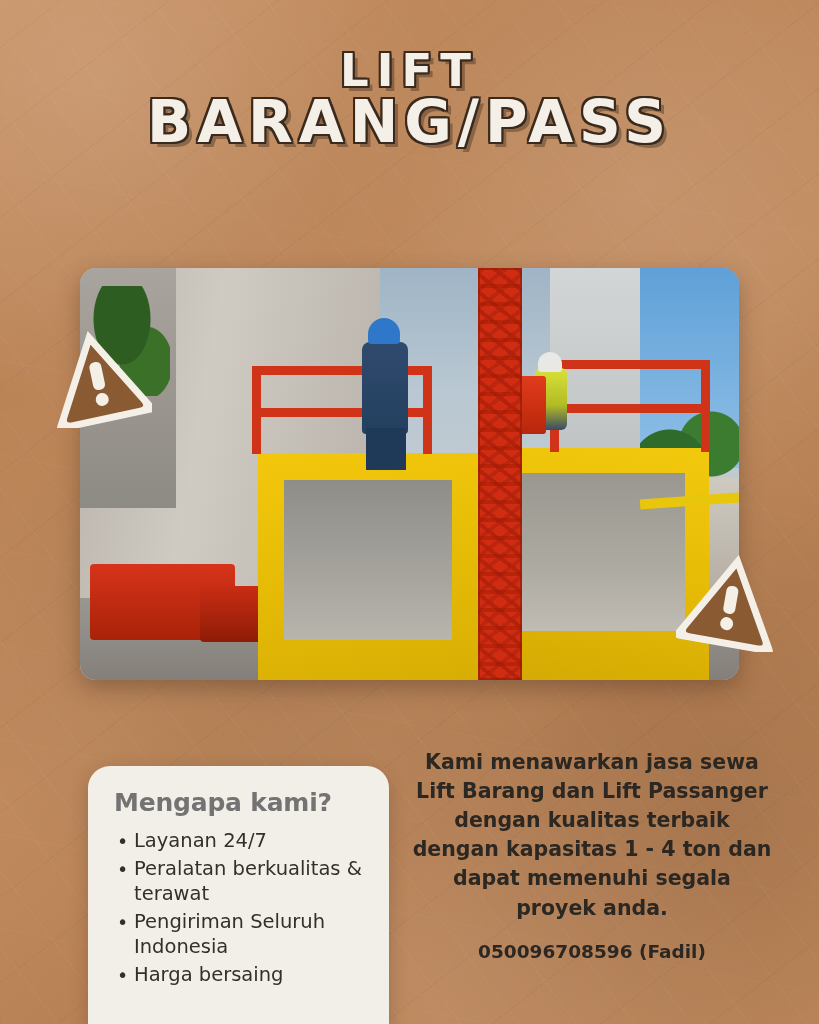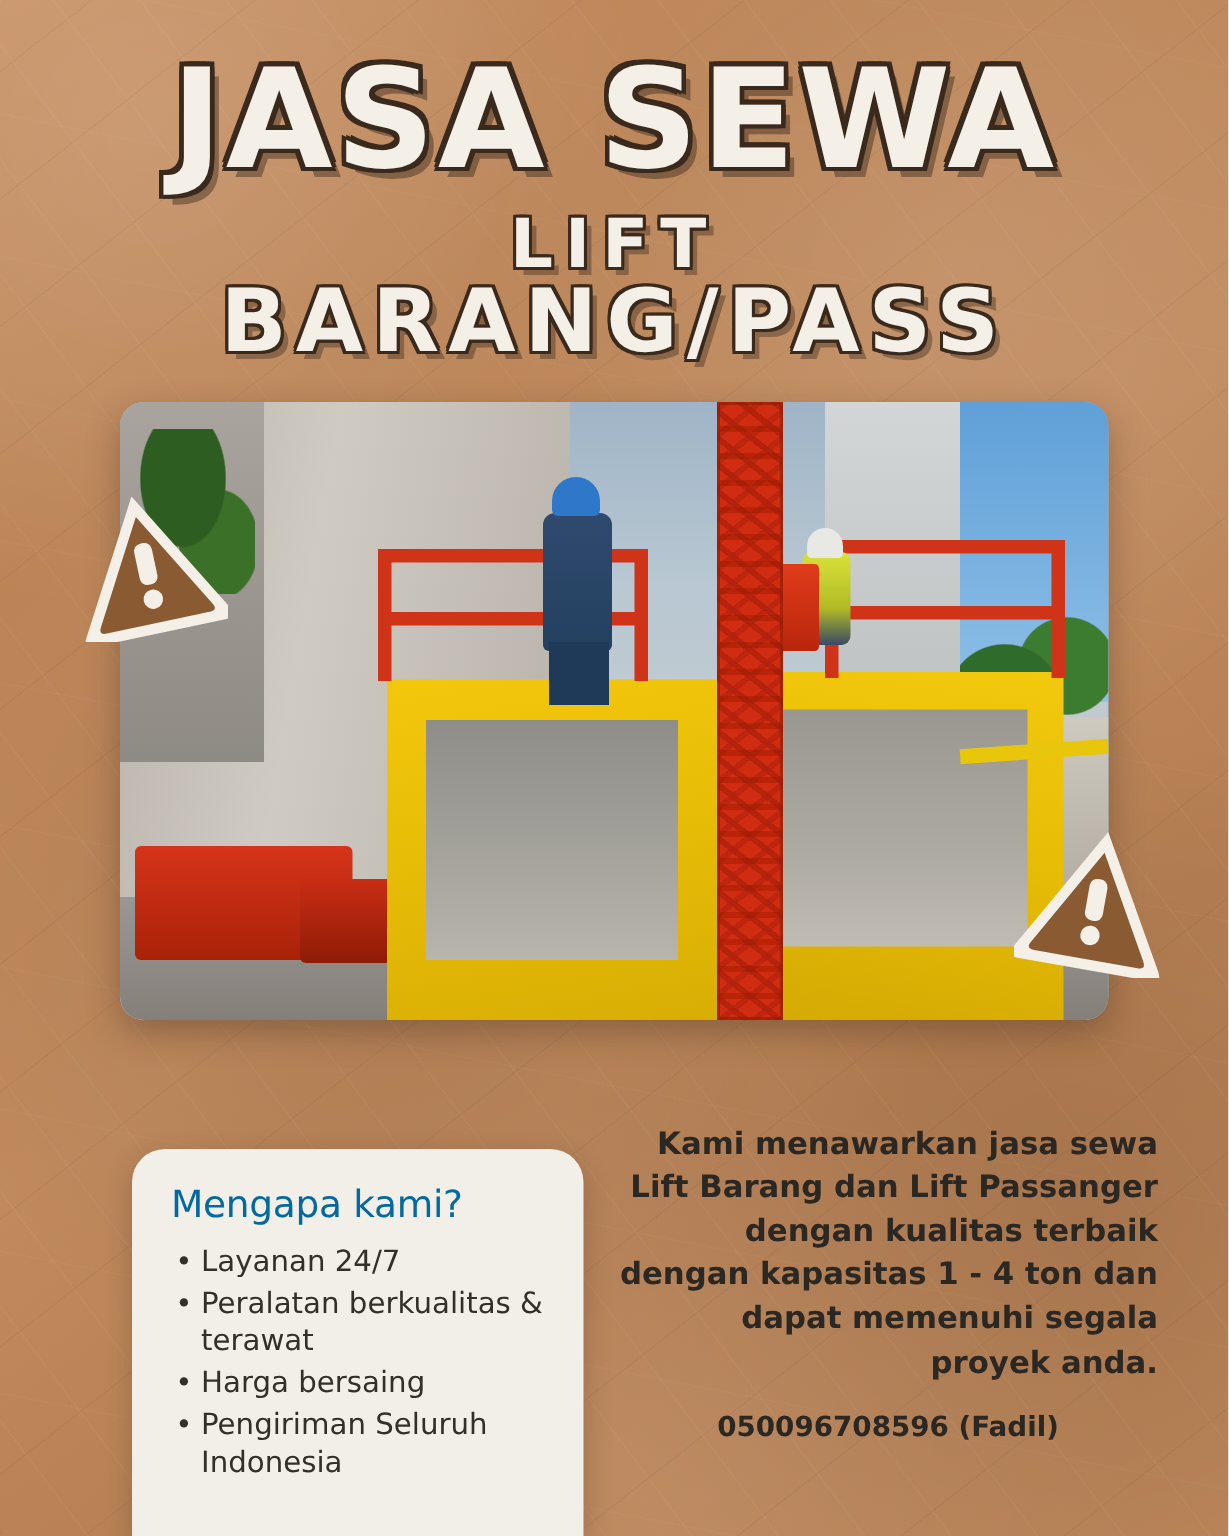--- a/index.html
+++ b/index.html
@@ -256,22 +256,22 @@
     background: #f2efe9;
     border-radius: 22px 22px 0 0;
     box-shadow: 0 6px 18px rgba(60,40,25,0.25);
     padding: 22px 26px 0 26px;
     box-sizing: border-box;
   }
   .card h2 {
     margin: 0 0 12px 0;
     font-family: "DejaVu Sans", sans-serif;
     font-size: 25px;
-    font-weight: normal;
-    color: #0369a1;
+    font-weight: bold;
+    color: #737373;
     letter-spacing: -0.2px;
   }
   .card ul {
     margin: 0;
     padding: 0 0 0 20px;
     list-style: none;
   }
   .card li {
     position: relative;
     font-family: "DejaVu Sans", sans-serif;
@@ -288,21 +288,21 @@
     font-size: 19px;
     color: #33302b;
   }
 
   
   .desc {
     position: absolute;
     left: 412px;
     top: 748px;
     width: 360px;
-    text-align: right;
+    text-align: center;
     font-family: "DejaVu Sans", sans-serif;
     font-weight: bold;
     font-size: 20.5px;
     line-height: 1.42;
     color: #2b2722;
   }
   .contact {
     position: absolute;
     left: 412px;
     top: 936px;
@@ -315,21 +315,20 @@
     color: #2b2722;
   }
 </style>
 </head>
 <body>
 
 <div class="poster">
   <div class="paper-tex"></div>
 
   <div class="title-block">
-    <div class="title-main">JASA SEWA</div>
     <div class="title-sub">LIFT</div>
     <div class="title-sub2">BARANG/PASS</div>
   </div>
 
   <div class="photo">
     <div class="ph ph-sky"></div>
     <div class="ph ph-wall-left"></div>
     <div class="ph ph-wall-left2"></div>
     <div class="ph ph-wall-right"></div>
     <div class="ph ph-sky-patch"></div>
@@ -378,22 +377,22 @@
         <circle cx="55" cy="78" r="6.5" fill="#f4efe7"></circle>
       </g>
     </svg>
   </div>
 
   <div class="card">
     <h2>Mengapa kami?</h2>
     <ul>
       <li>Layanan 24/7</li>
       <li>Peralatan berkualitas &amp; terawat</li>
+      <li>Pengiriman Seluruh Indonesia</li>
       <li>Harga bersaing</li>
-      <li>Pengiriman Seluruh Indonesia</li>
     </ul>
   </div>
 
   <div class="desc">Kami menawarkan jasa sewa Lift Barang dan Lift Passanger dengan kualitas terbaik dengan kapasitas 1 - 4 ton dan dapat memenuhi segala proyek anda.</div>
 
   <div class="contact">
     <div>050096708596 (Fadil)</div>
   </div>
 </div>
 

